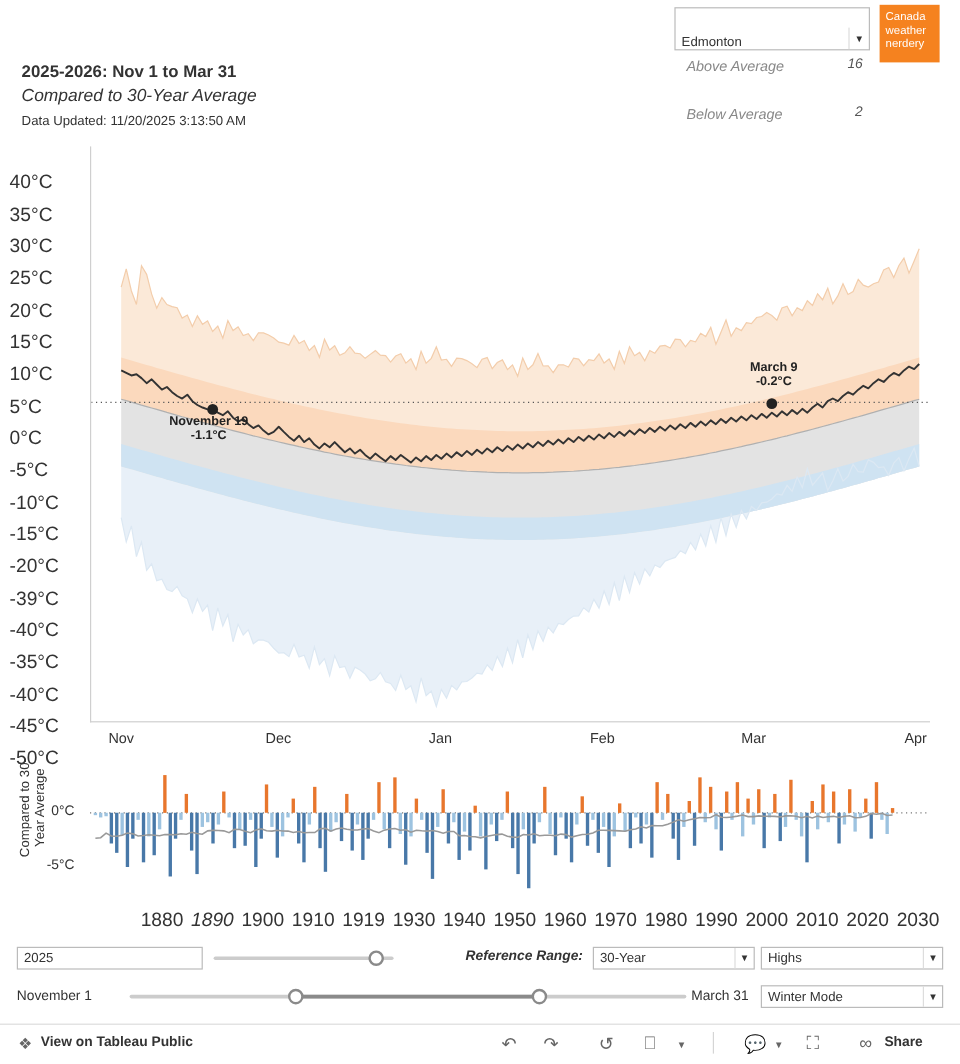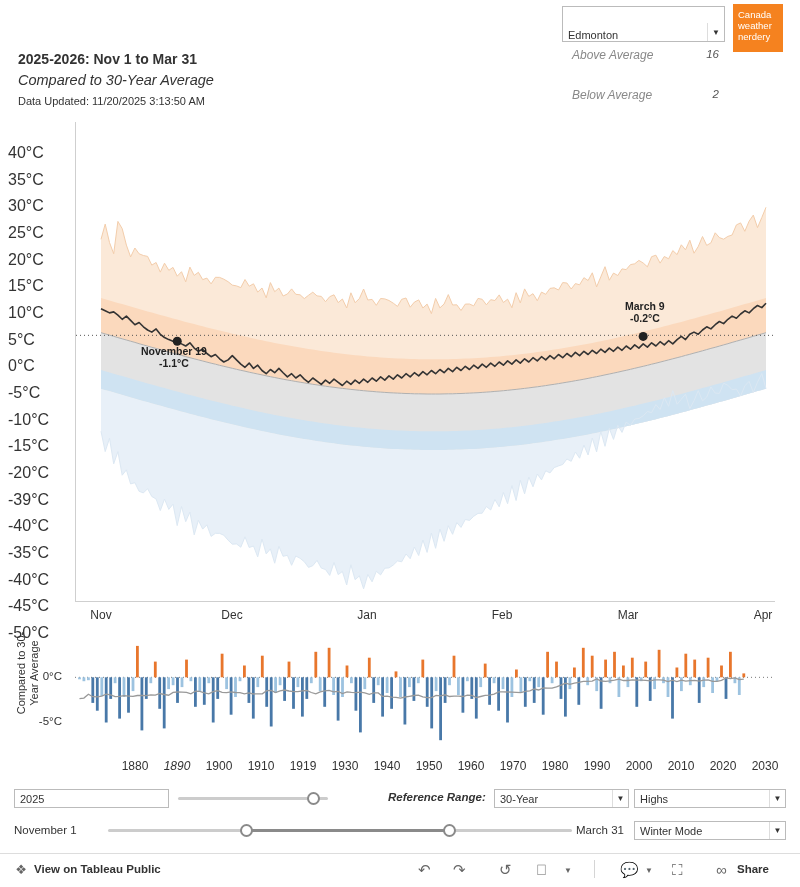--- a/index.html
+++ b/index.html
@@ -81,21 +81,21 @@
   
   .sub-chart { position: absolute; left: 0; top: 630px; width: 800px; height: 150px; }
   .ylab-rot {
     position: absolute; left: -22px; top: 30px;
     width: 100px; font-size: 11px; color: #333;
     transform: rotate(-90deg); transform-origin: center;
     text-align: center; line-height: 13px;
   }
   .sub-plot { position: absolute; left: 75px; top: 8px; width: 700px; height: 118px; overflow: hidden; }
   .sub-axis-label { position: absolute; font-size: 11.5px; color: #333; width: 54px; text-align: right; }
-  .sub-x { position: absolute; font-size: 12px; color: #333; text-align: center; width: 50px; top: 129px; }
+  .sub-x { position: absolute; font-size: 16px; color: #333; text-align: center; width: 50px; top: 129px; }
 
   
   .controls { position: absolute; left: 0; top: 785px; width: 800px; height: 65px; }
   .year-box {
     position: absolute; left: 14px; top: 4px; width: 155px; height: 19px;
     border: 1px solid #bbb; background: #fff; font-size: 11px; color: #333;
     display: flex; align-items: center; padding-left: 5px;
   }
   .slider-track { position: absolute; height: 3px; background: #cccccc; border-radius: 2px; }
   .slider-track.dark { background: #8a8a8a; }

